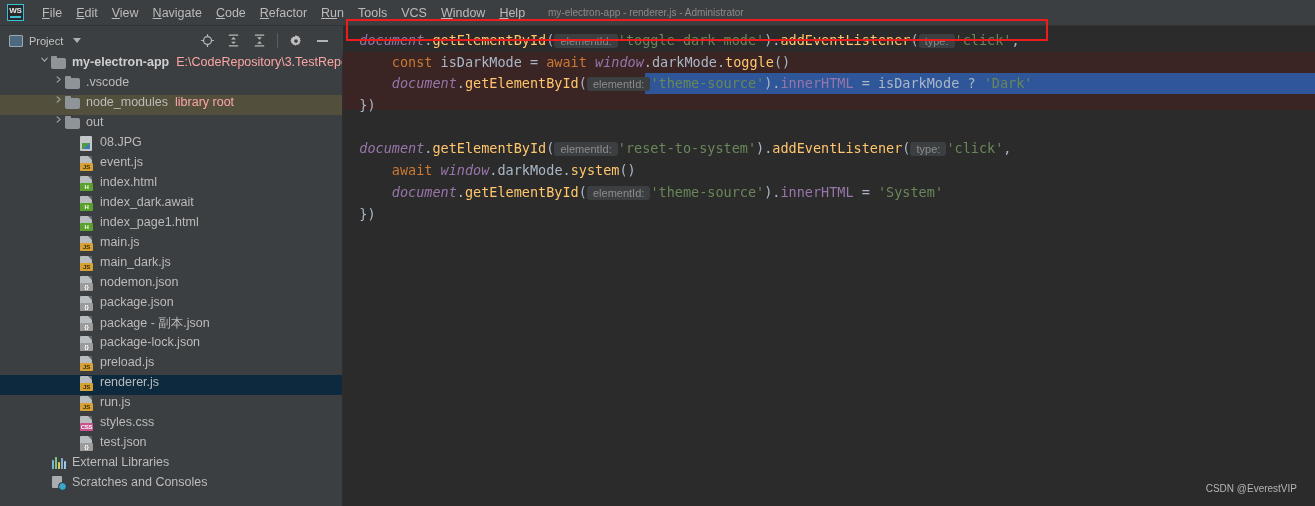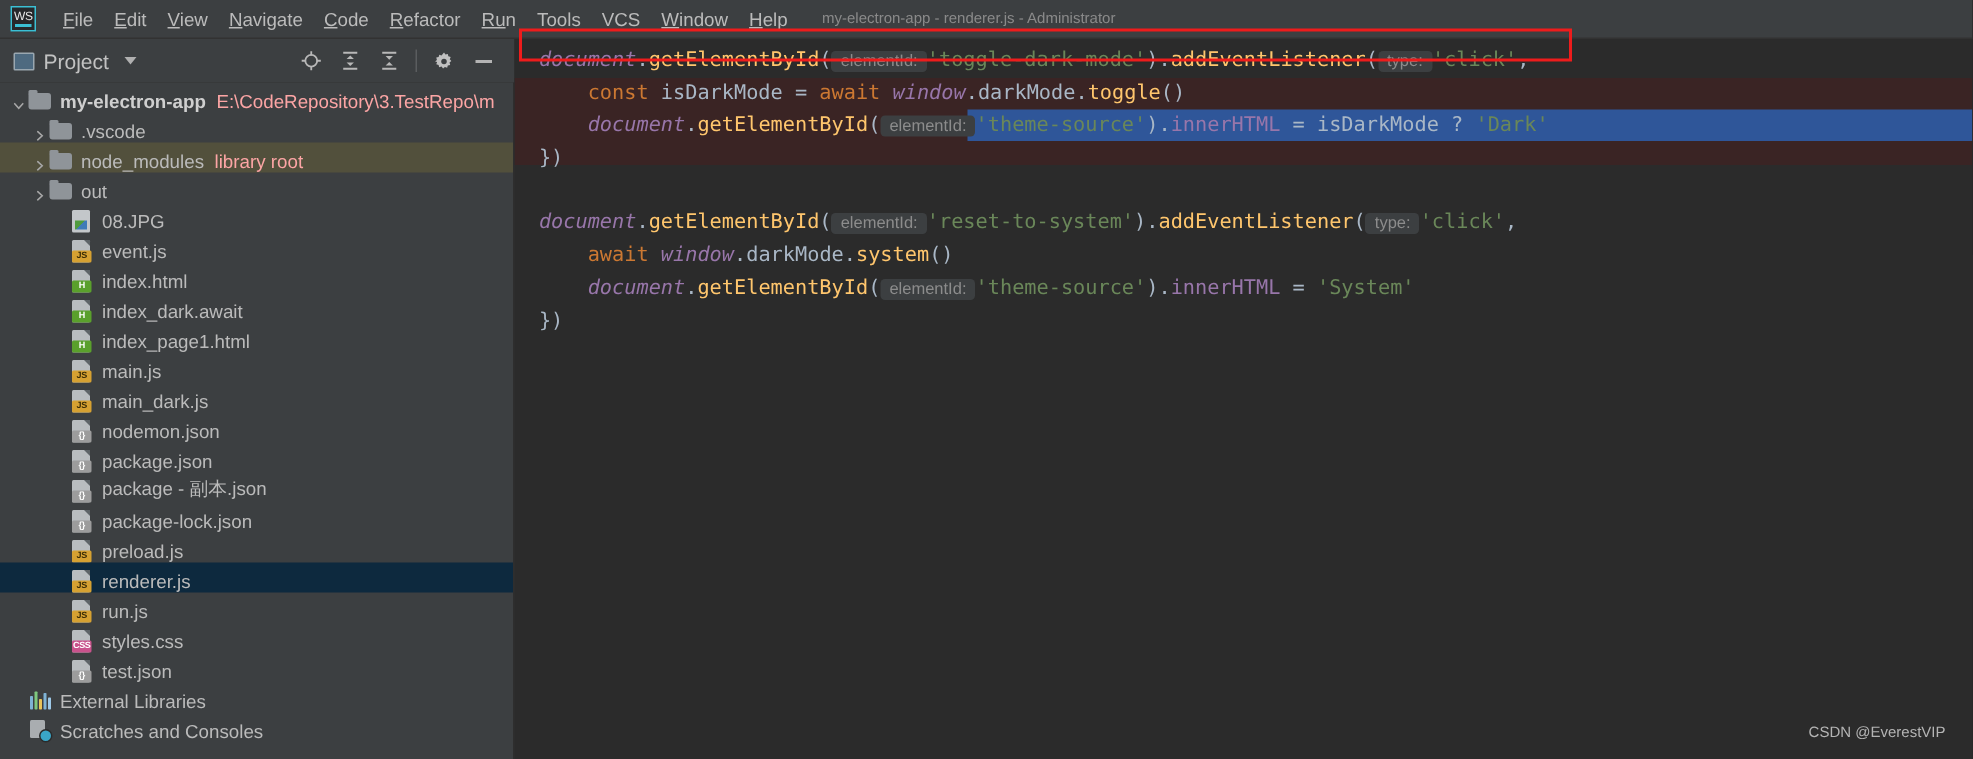--- a/index.html
+++ b/index.html
@@ -40,21 +40,21 @@
     border: 1px solid #3bbfd4;
     box-sizing: border-box;
     position: relative;
     display: flex;
     align-items: center;
     justify-content: center;
     flex: 0 0 auto;
   }
   .ws-logo span {
     font-size: 8px;
-    font-weight: normal;
+    font-weight: bold;
     color: #e8e8e8;
     letter-spacing: -0.3px;
     line-height: 8px;
     margin-bottom: 3px;
   }
   .ws-logo::after {
     content: "";
     position: absolute;
     left: 2px; right: 2px;
     bottom: 2px;
@@ -100,21 +100,21 @@
   }
   .proj-icon {
     width: 14px; height: 12px;
     border: 1.6px solid #9aa7b0;
     box-sizing: border-box;
     background: #4e6a80;
     margin-right: 6px;
     border-radius: 1px;
   }
   .proj-text {
-    font-size: 14px;
+    font-size: 11px;
     color: #c2c2c2;
     white-space: nowrap;
   }
   .caret-down {
     width: 0; height: 0;
     border-left: 4.5px solid transparent;
     border-right: 4.5px solid transparent;
     border-top: 5px solid #b0b0b0;
     margin-left: 10px;
   }
@@ -149,26 +149,27 @@
     width: 343px;
     height: 451px;
     background: #3c3f41;
     overflow: hidden;
     border-right: 1px solid #2e2e2e;
     box-sizing: border-box;
   }
   .tree-row {
     height: 20px;
     display: flex;
-    align-items: flex-end;
+    align-items: flex-start;
     white-space: nowrap;
     font-size: 12.5px;
     color: #bbbbbb;
     position: relative;
     cursor: default;
+    padding-left: 32px;
   }
   .tree-row.sel-blue { background: #0d293e; }
   .tree-row.sel-olive { background: #52503c; }
   .arrow {
     width: 13px;
     display: flex;
     align-items: center;
     justify-content: center;
     flex: 0 0 13px;
     color: #a6a6a6;

